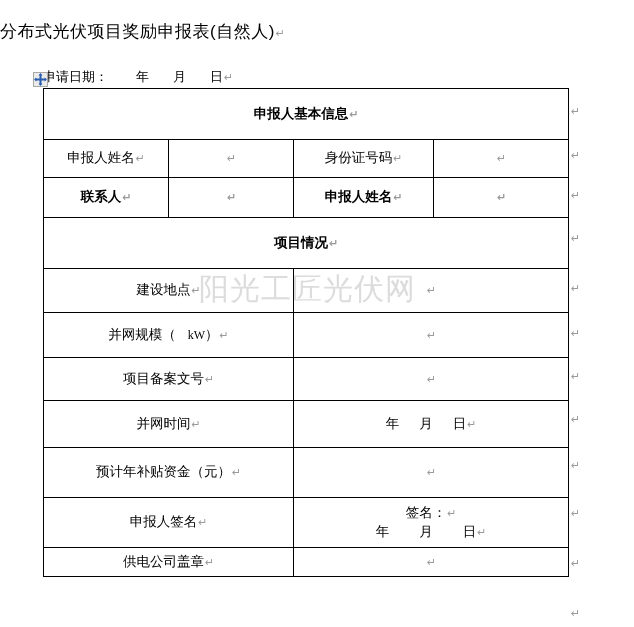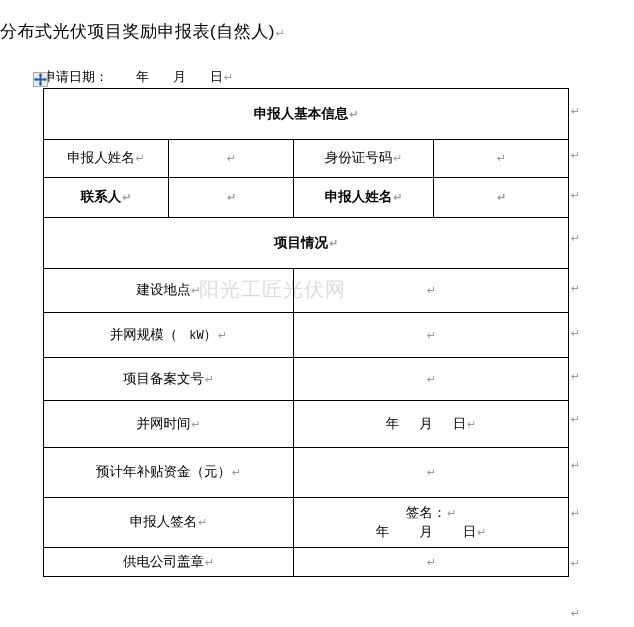--- a/index.html
+++ b/index.html
@@ -100,21 +100,21 @@
   .row-h43 { height: 43px; }
   .row-h47 { height: 47px; }
   .row-h50 { height: 50px; }
   .row-h29 { height: 29px; }
 
   .empty-cell .pilcrow,
   .label-cell .pilcrow {
     color: #9a9a9a;
   }
   .unit-latin {
-    font-family: Liberation Mono, monospace;
+    font-family: Liberation Serif, serif;
     font-size: 12px;
     margin-left: 12px;
   }
   .date-blanks .g1 { display: inline-block; width: 20px; }
   .sign-line1 { display: block; }
   .sign-line2 { display: block; }
   .sign-line2 .g1 { display: inline-block; width: 30px; }
 
   
   .row-marks {
@@ -131,21 +131,21 @@
     font-size: 11px;
     font-family: "DejaVu Sans", sans-serif;
     line-height: 11px;
   }
 
   
   .watermark {
     position: absolute;
     left: 199px;
     top: 273px;
-    font-size: 20px;
+    font-size: 30px;
     line-height: 32px;
     color: #dcdcdc;
     letter-spacing: 1px;
     white-space: nowrap;
     pointer-events: none;
     font-family: "Liberation Sans", "DejaVu Sans", sans-serif;
     text-align: right;
   }
 </style>
 </head>

